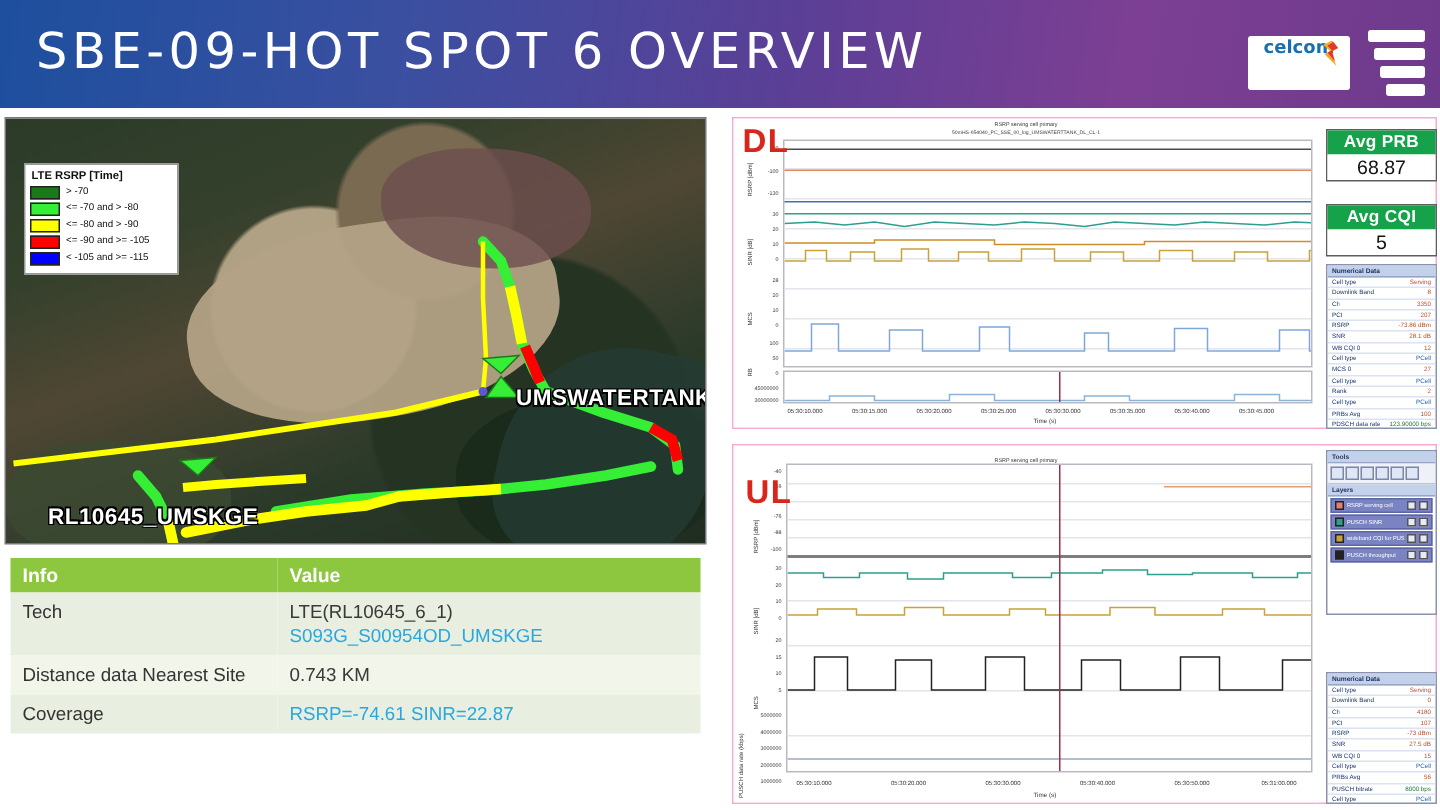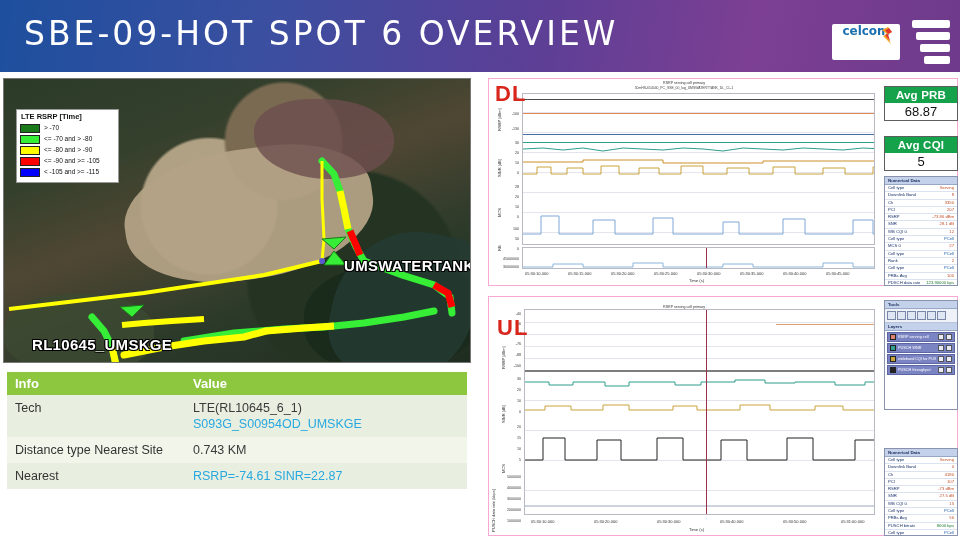--- a/index.html
+++ b/index.html
@@ -267,25 +267,25 @@
     </thead>
     <tbody>
       <tr class="row-a">
         <td>Tech</td>
         <td>
           <span class="val-dark">LTE(RL10645_6_1)</span><br>
           <span class="val-blue">S093G_S00954OD_UMSKGE</span>
         </td>
       </tr>
       <tr class="row-b">
-        <td>Distance type Nearest Site</td>
+        <td>Distance data Nearest Site</td>
         <td class="val-dark">0.743 KM</td>
       </tr>
       <tr class="row-a">
-        <td>Nearest</td>
+        <td>Coverage</td>
         <td class="val-blue">RSRP=-74.61 SINR=22.87</td>
       </tr>
     </tbody>
   </table>
 
   <div class="panel panel-dl">
     <div class="dlul-tag" style="left:6px; top:2px;">DL</div>
 
     <div class="chart-area">
       <div class="chart-title">

